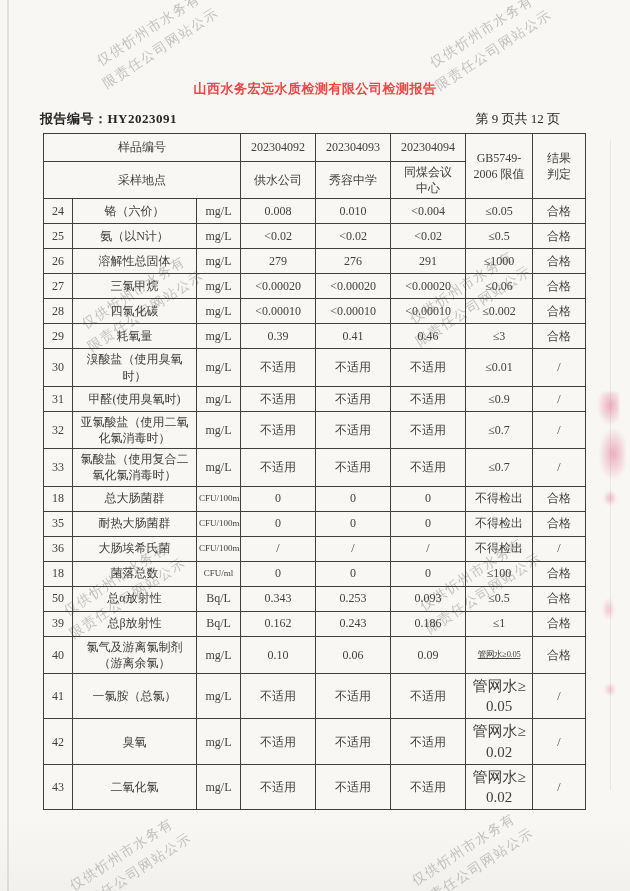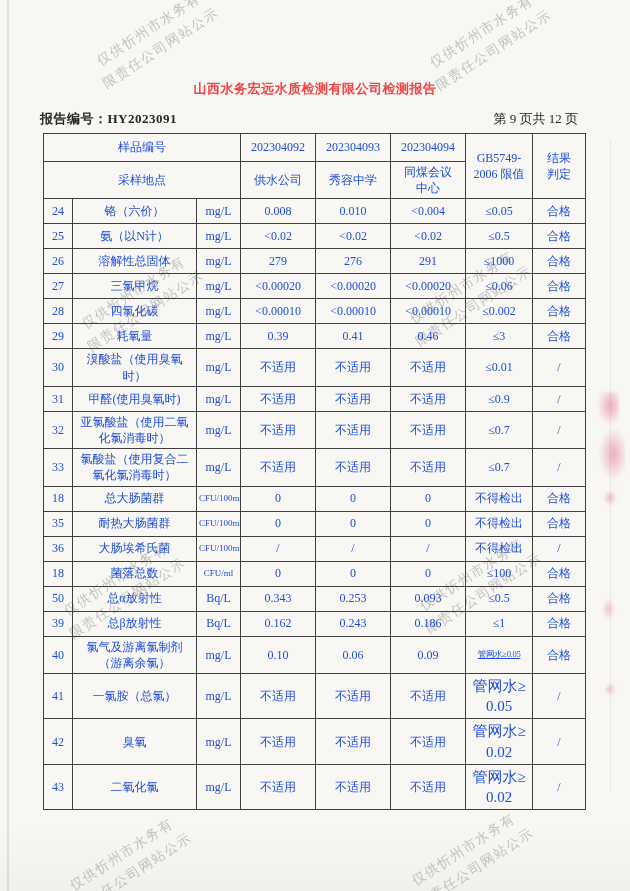--- a/index.html
+++ b/index.html
@@ -65,34 +65,34 @@
   
   .title {
     position: absolute; top: 80px; left: 0; width: 100%;
     text-align: center;
     font-family: "Liberation Sans", "DejaVu Sans", sans-serif;
     font-size: 13px; font-weight: 700;
     letter-spacing: 0.5px;
     color: #ef4444;
   }
   .meta {
-    position: absolute; top: 110px; left: 40px; right: 52px;
+    position: absolute; top: 110px; left: 40px; right: 70px;
     display: flex; justify-content: space-between; align-items: baseline;
     font-size: 13px;
   }
   .meta .report-no { font-weight: 700; letter-spacing: 0.5px; }
   .meta .page-info { font-weight: 400; }
   
   table.report {
     position: absolute; left: 43px; top: 133px;
     width: 542px;
     border-collapse: collapse;
     table-layout: fixed;
     font-size: 12px;
-    color: #1d4ed8;
+    color: #404040;
   }
   table.report td {
     border: 1px solid #3f3f3f;
     text-align: center;
     vertical-align: middle;
     padding: 2px 2px;
     line-height: 1.35;
     overflow: hidden;
   }
   thead tr.h1 { height: 28px; }

